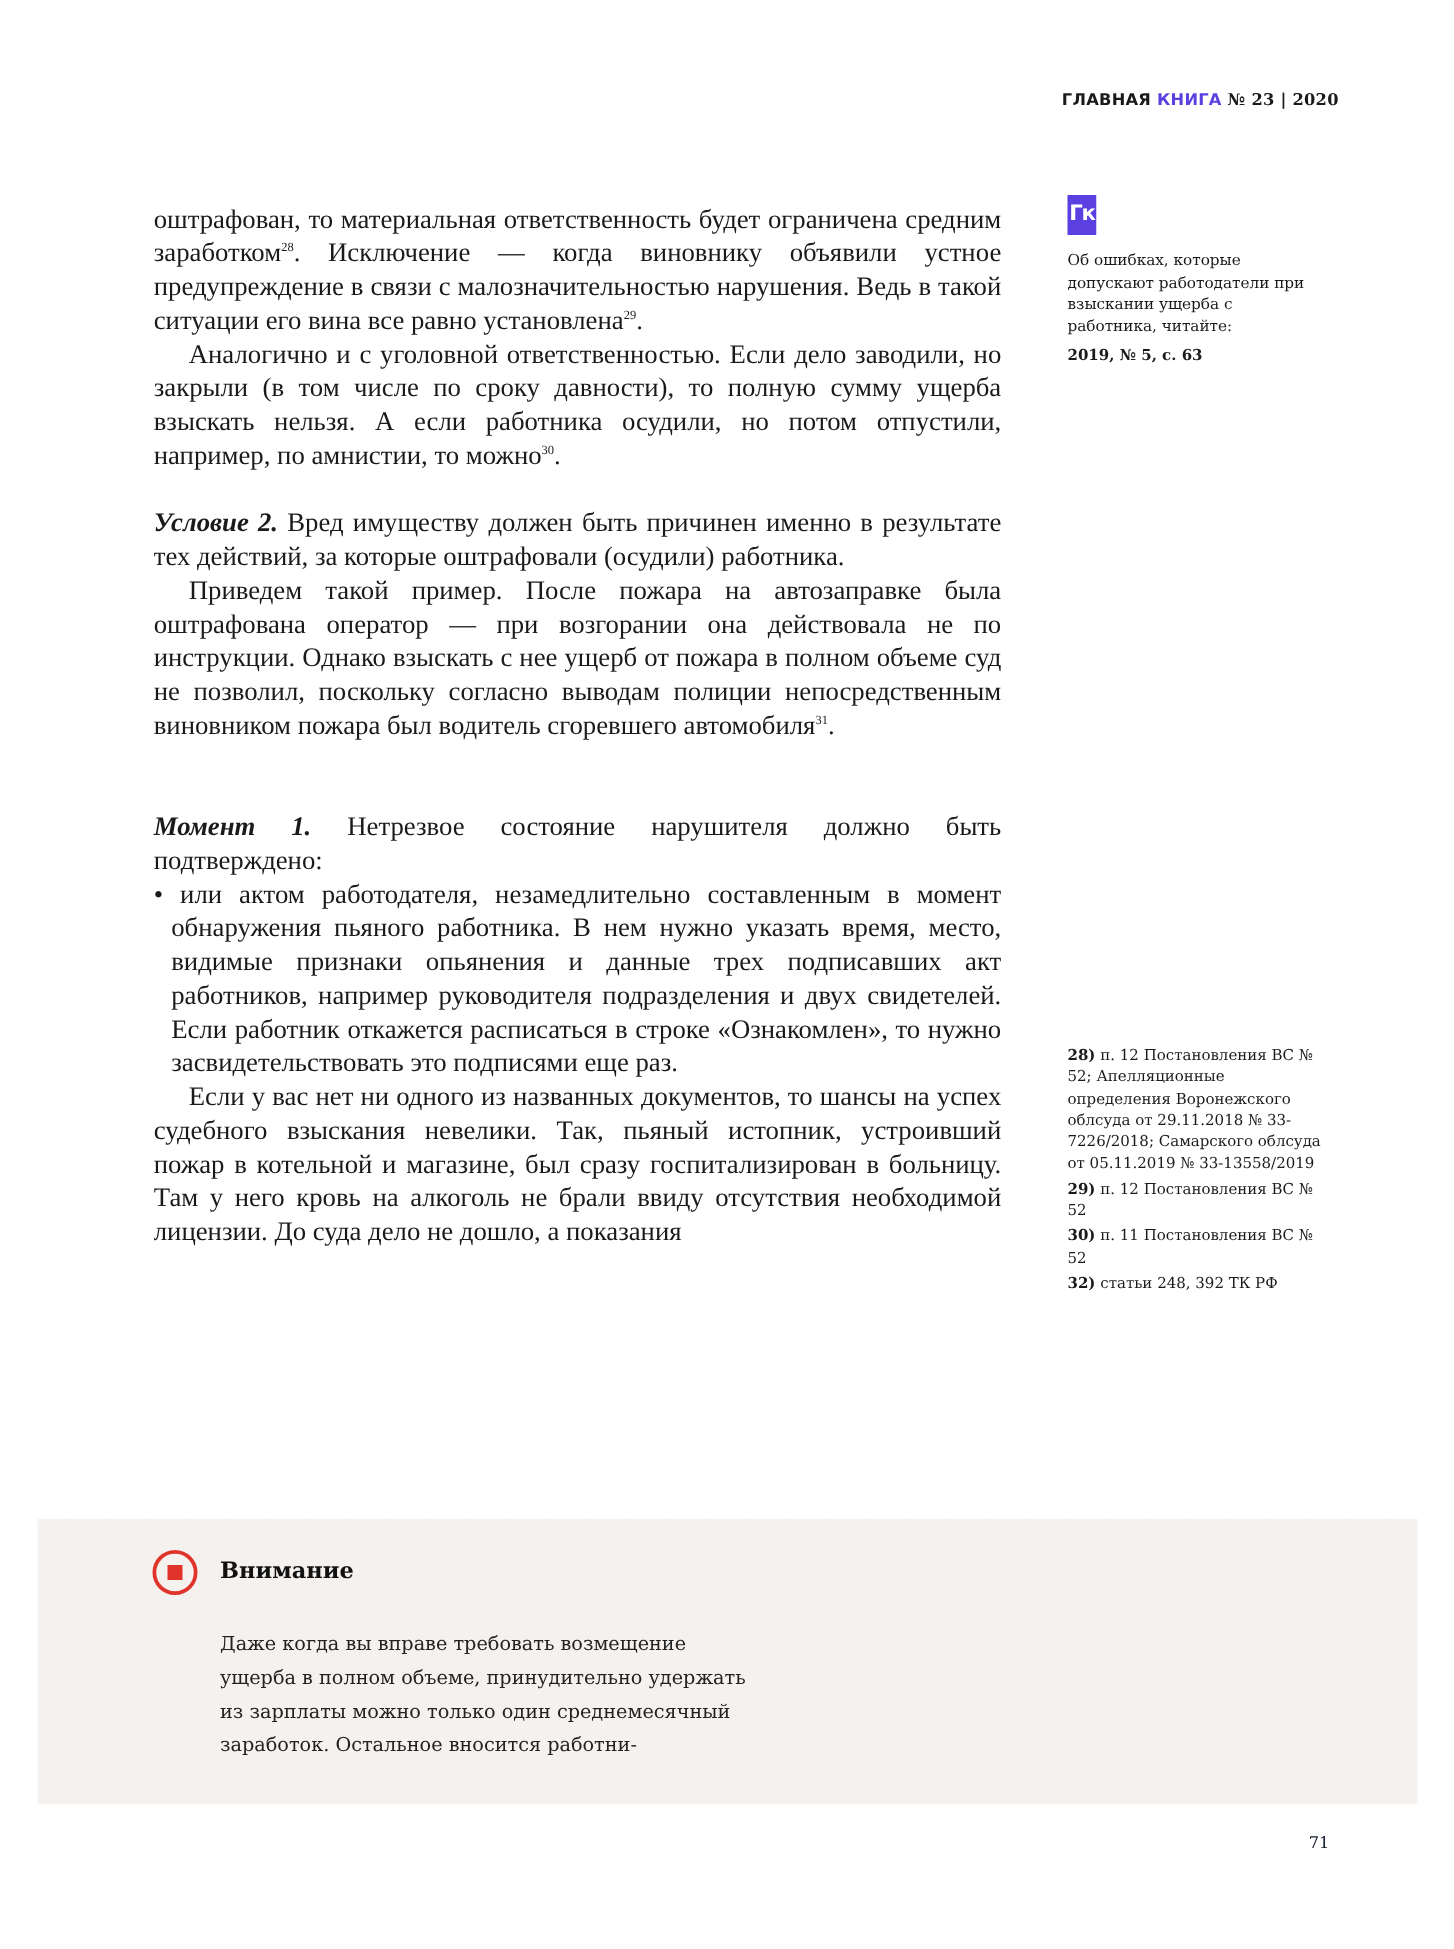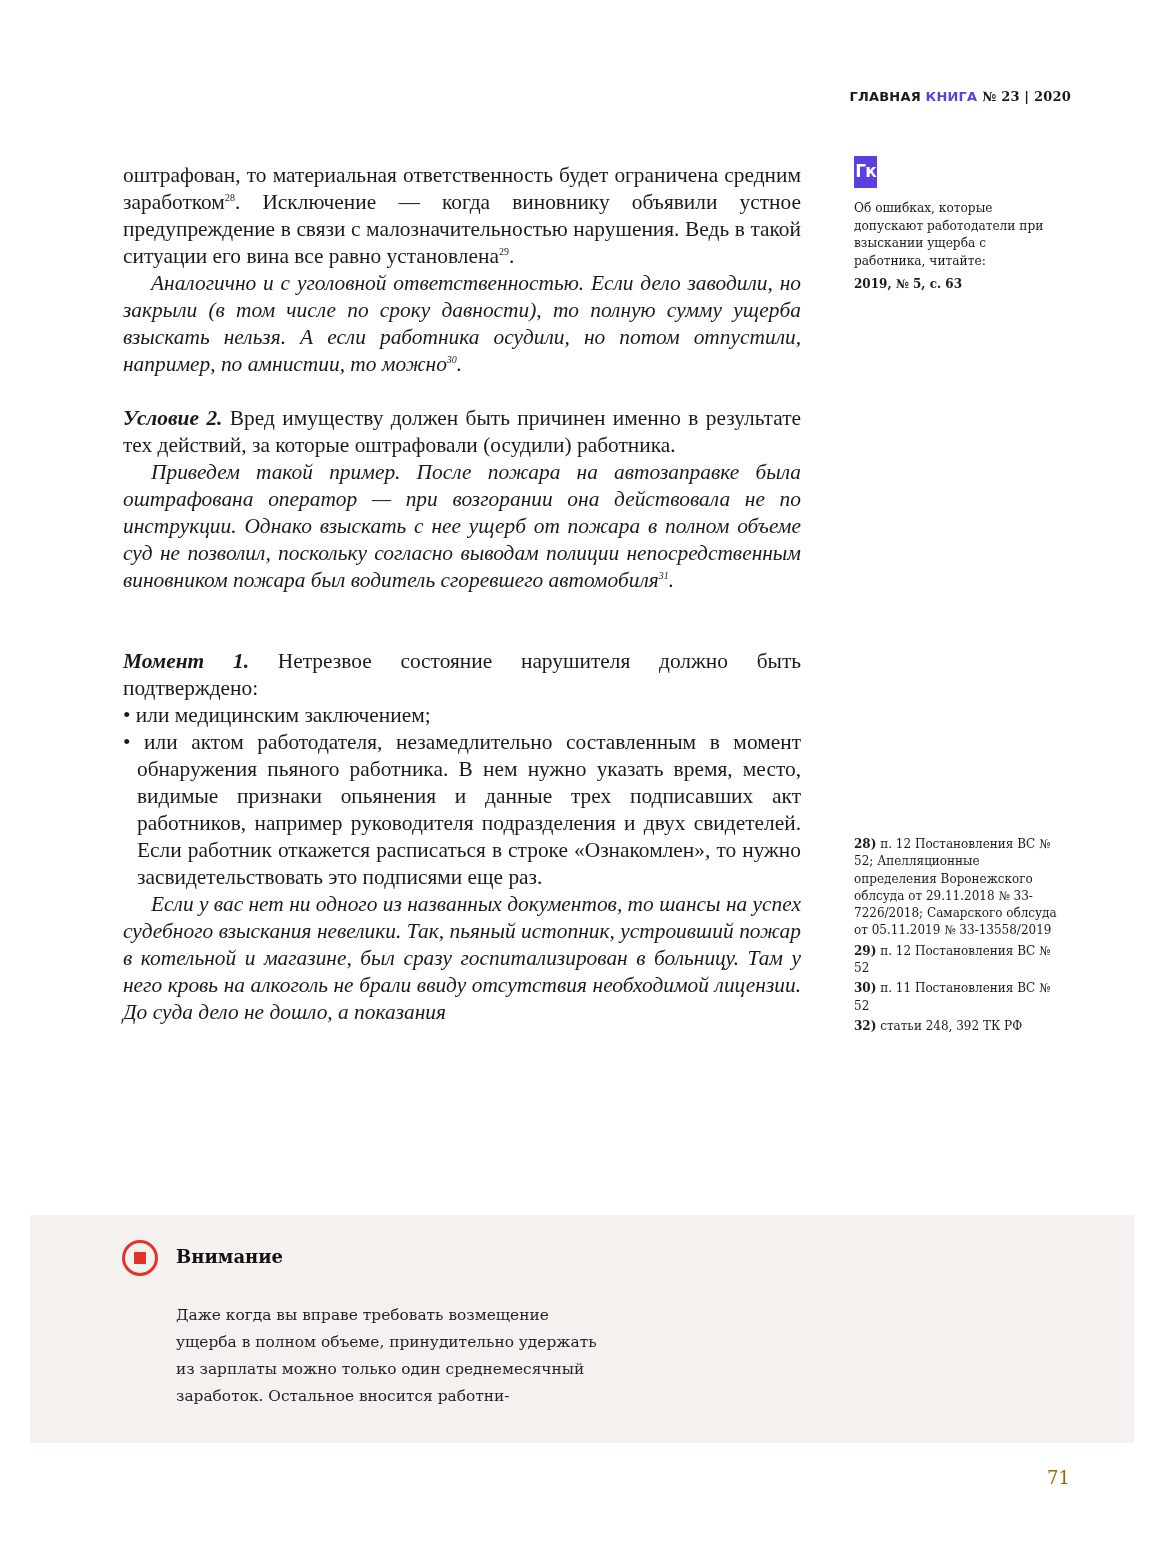--- a/index.html
+++ b/index.html
@@ -1,33 +1,33 @@
 <!DOCTYPE html>
 <html><head>
 <meta charset="utf-8">
 <style>
   html, body { margin: 0; padding: 0; }
   body {
     width: 1163px; height: 1559px; position: relative; background: #ffffff;
     font-family: "DejaVu Serif", serif; color: #1a1a1a; overflow: hidden;
   }
   .header {
-    position: absolute; top: 89px; right: 92px;
+    position: absolute; top: 73px; right: 92px;
     font-family: "DejaVu Sans", sans-serif; font-weight: bold; font-size: 13px;
     letter-spacing: 0.2px; white-space: nowrap;
   }
   .header .brand2 { color: #5b3fe0; }
   .header .issue { font-family: "DejaVu Serif", serif; }
   .main {
     position: absolute; left: 123px; top: 162px; width: 678px;
     font-family: "Liberation Serif", serif; font-size: 21.4px; line-height: 27px;
     text-align: justify; color: #1a1a1a;
   }
   .main p { margin: 0; }
-  .main p.indent { text-indent: 28px; font-style: italic; }
+  .main p.indent { text-indent: 28px; }
   .main .gap { height: 27px; }
   .main .bold-lead { font-weight: bold; }
   .main .ital-lead { font-weight: bold; font-style: italic; }
   .main sup { font-size: 10px; line-height: 0; vertical-align: super; }
   .bullet { padding-left: 14px; text-indent: -14px; }
   .side {
     position: absolute; left: 854px; width: 205px;
     font-family: "DejaVu Serif", serif; font-size: 12.2px; line-height: 17.5px; color: #1a1a1a;
   }
   .side-ref { top: 156px; }
@@ -64,42 +64,41 @@
   }
   .callout-col {
     position: absolute; top: 87px; width: 430px;
     font-family: "DejaVu Serif", serif; font-size: 15.4px; line-height: 27px; color: #222;
   }
   .callout-col sup { font-size: 9px; line-height: 0; vertical-align: super; }
   .col1 { left: 146px; }
   .col2 { left: 607px; }
   .page-num {
     position: absolute; left: 1047px; top: 1467px;
-    font-family: "DejaVu Serif", serif; font-size: 18px; color: #a16207;
+    font-family: "DejaVu Serif", serif; font-size: 13px; color: #0f172a;
   }
 </style>
 </head>
 <body>
 
 <div class="header">
   <span>ГЛАВНАЯ</span>
   <span class="brand2">КНИГА</span>
   <span class="issue">№ 23 | 2020</span>
 </div>
 
 <div class="main">
   <p><span>оштрафован, то материальная ответственность будет ограничена средним заработком</span><sup>28</sup><span>. Исключение — когда виновнику объявили устное предупреждение в связи с малозначительностью нарушения. Ведь в такой ситуации его вина все равно установлена</span><sup>29</sup><span>.</span></p>
   <p class="indent"><span>Аналогично и с уголовной ответственностью. Если дело заводили, но закрыли (в том числе по сроку давности), то полную сумму ущерба взыскать нельзя. А если работника осудили, но потом отпустили, например, по амнистии, то можно</span><sup>30</sup><span>.</span></p>
   <div class="gap"></div>
   <p><span class="ital-lead">Условие 2.</span><span> Вред имуществу должен быть причинен именно в результате тех действий, за которые оштрафовали (осудили) работника.</span></p>
   <p class="indent"><span>Приведем такой пример. После пожара на автозаправке была оштрафована оператор — при возгорании она действовала не по инструкции. Однако взыскать с нее ущерб от пожара в полном объеме суд не позволил, поскольку согласно выводам полиции непосредственным виновником пожара был водитель сгоревшего автомобиля</span><sup>31</sup><span>.</span></p>
   <div class="gap"></div>
   <div class="gap"></div>
   <p><span class="ital-lead">Момент 1.</span><span> Нетрезвое состояние нарушителя должно быть подтверждено:</span></p>
-  <p class="bullet">• или медицинским заключением;</p>
   <p class="bullet">• или актом работодателя, незамедлительно составленным в момент обнаружения пьяного работника. В нем нужно указать время, место, видимые признаки опьянения и данные трех подписавших акт работников, например руководителя подразделения и двух свидетелей. Если работник откажется расписаться в строке «Ознакомлен», то нужно засвидетельствовать это подписями еще раз.</p>
   <p class="indent">Если у вас нет ни одного из названных документов, то шансы на успех судебного взыскания невелики. Так, пьяный истопник, устроивший пожар в котельной и магазине, был сразу госпитализирован в больницу. Там у него кровь на алкоголь не брали ввиду отсутствия необходимой лицензии. До суда дело не дошло, а показания</p>
 </div>
 
 <div class="side side-ref">
   <div class="gk-logo">Гк</div>
   <div>Об ошибках, которые допускают работодатели при взыскании ущерба с работника, читайте:</div>
   <div class="bold">2019, № 5, с. 63</div>
 </div>
 

